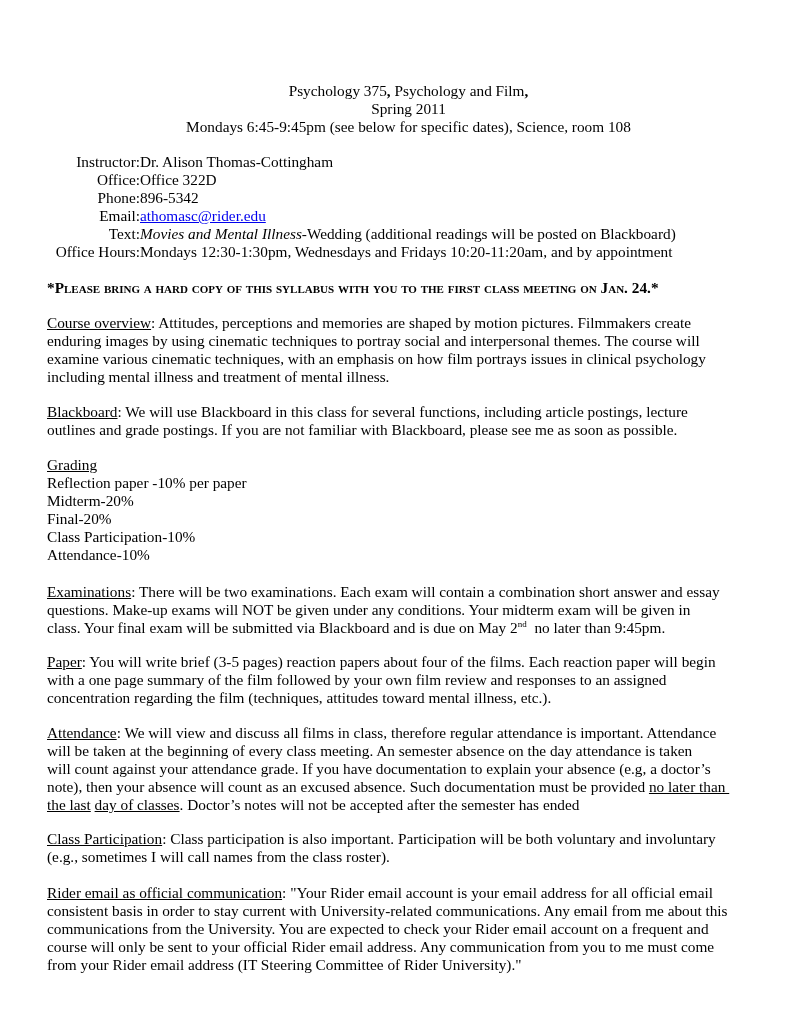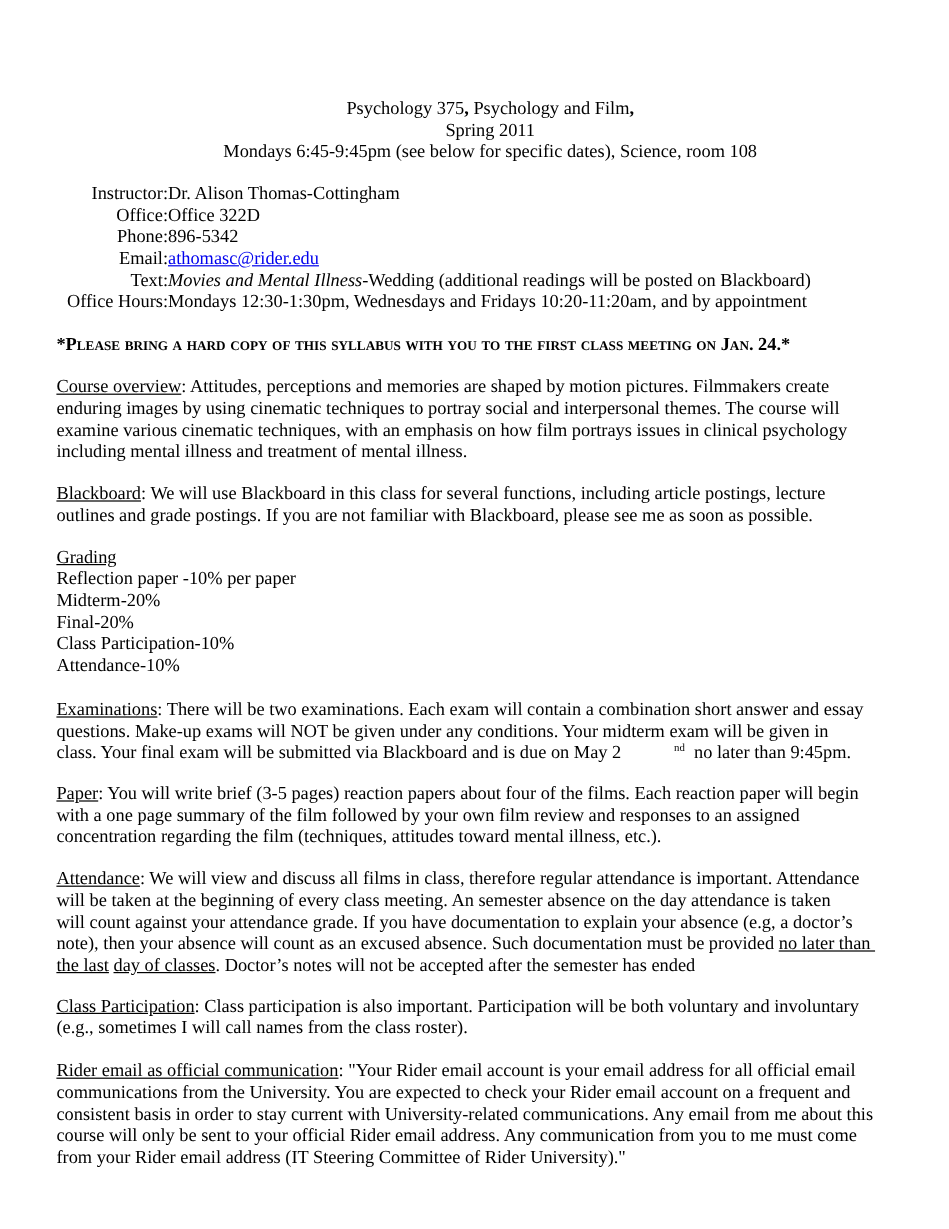--- a/index.html
+++ b/index.html
@@ -65,21 +65,21 @@
     }
     .notice .sc {
       font-variant: small-caps;
     }
 
     .section {
       position: absolute;
       left: 47px;
     }
     .u { text-decoration: underline; }
-    sup { font-size: 9px; line-height: 0; vertical-align: super; margin-left: 44px; }
+    sup { font-size: 9px; line-height: 0; vertical-align: super; }
 
     #sec-overview { top: 314px; }
     #sec-blackboard { top: 403px; }
     #sec-grading { top: 456px; }
     #sec-exams { top: 583px; }
     #sec-paper { top: 653px; }
     #sec-attendance { top: 724px; }
     #sec-participation { top: 830px; }
     #sec-email { top: 884px; }
   </style>
@@ -162,17 +162,17 @@
   <div class="line"><span class="u">the last</span><span style="white-space:pre"> </span><span class="u">day of classes</span><span>. Doctor’s notes will not be accepted after the semester has ended</span></div>
 </div>
 
 <div class="section" id="sec-participation">
   <div class="line"><span class="u">Class Participation</span><span>:  Class participation is also important.  Participation will be both voluntary and involuntary</span></div>
   <div class="line">(e.g., sometimes I will call names from the class roster).</div>
 </div>
 
 <div class="section" id="sec-email">
   <div class="line"><span class="u">Rider email as official communication</span><span>: "Your Rider email account is your email address for all official email</span></div>
+  <div class="line">consistent basis in order to stay current with University-related communications. Any email from me about this</div>
   <div class="line">communications from the University. You are expected to check your Rider email account on a frequent and</div>
-  <div class="line">consistent basis in order to stay current with University-related communications. Any email from me about this</div>
   <div class="line">course will only be sent to your official Rider email address. Any communication from you to me must come</div>
   <div class="line">from your Rider email address (IT Steering Committee of Rider University)."</div>
 </div>
 
 </body></html>

